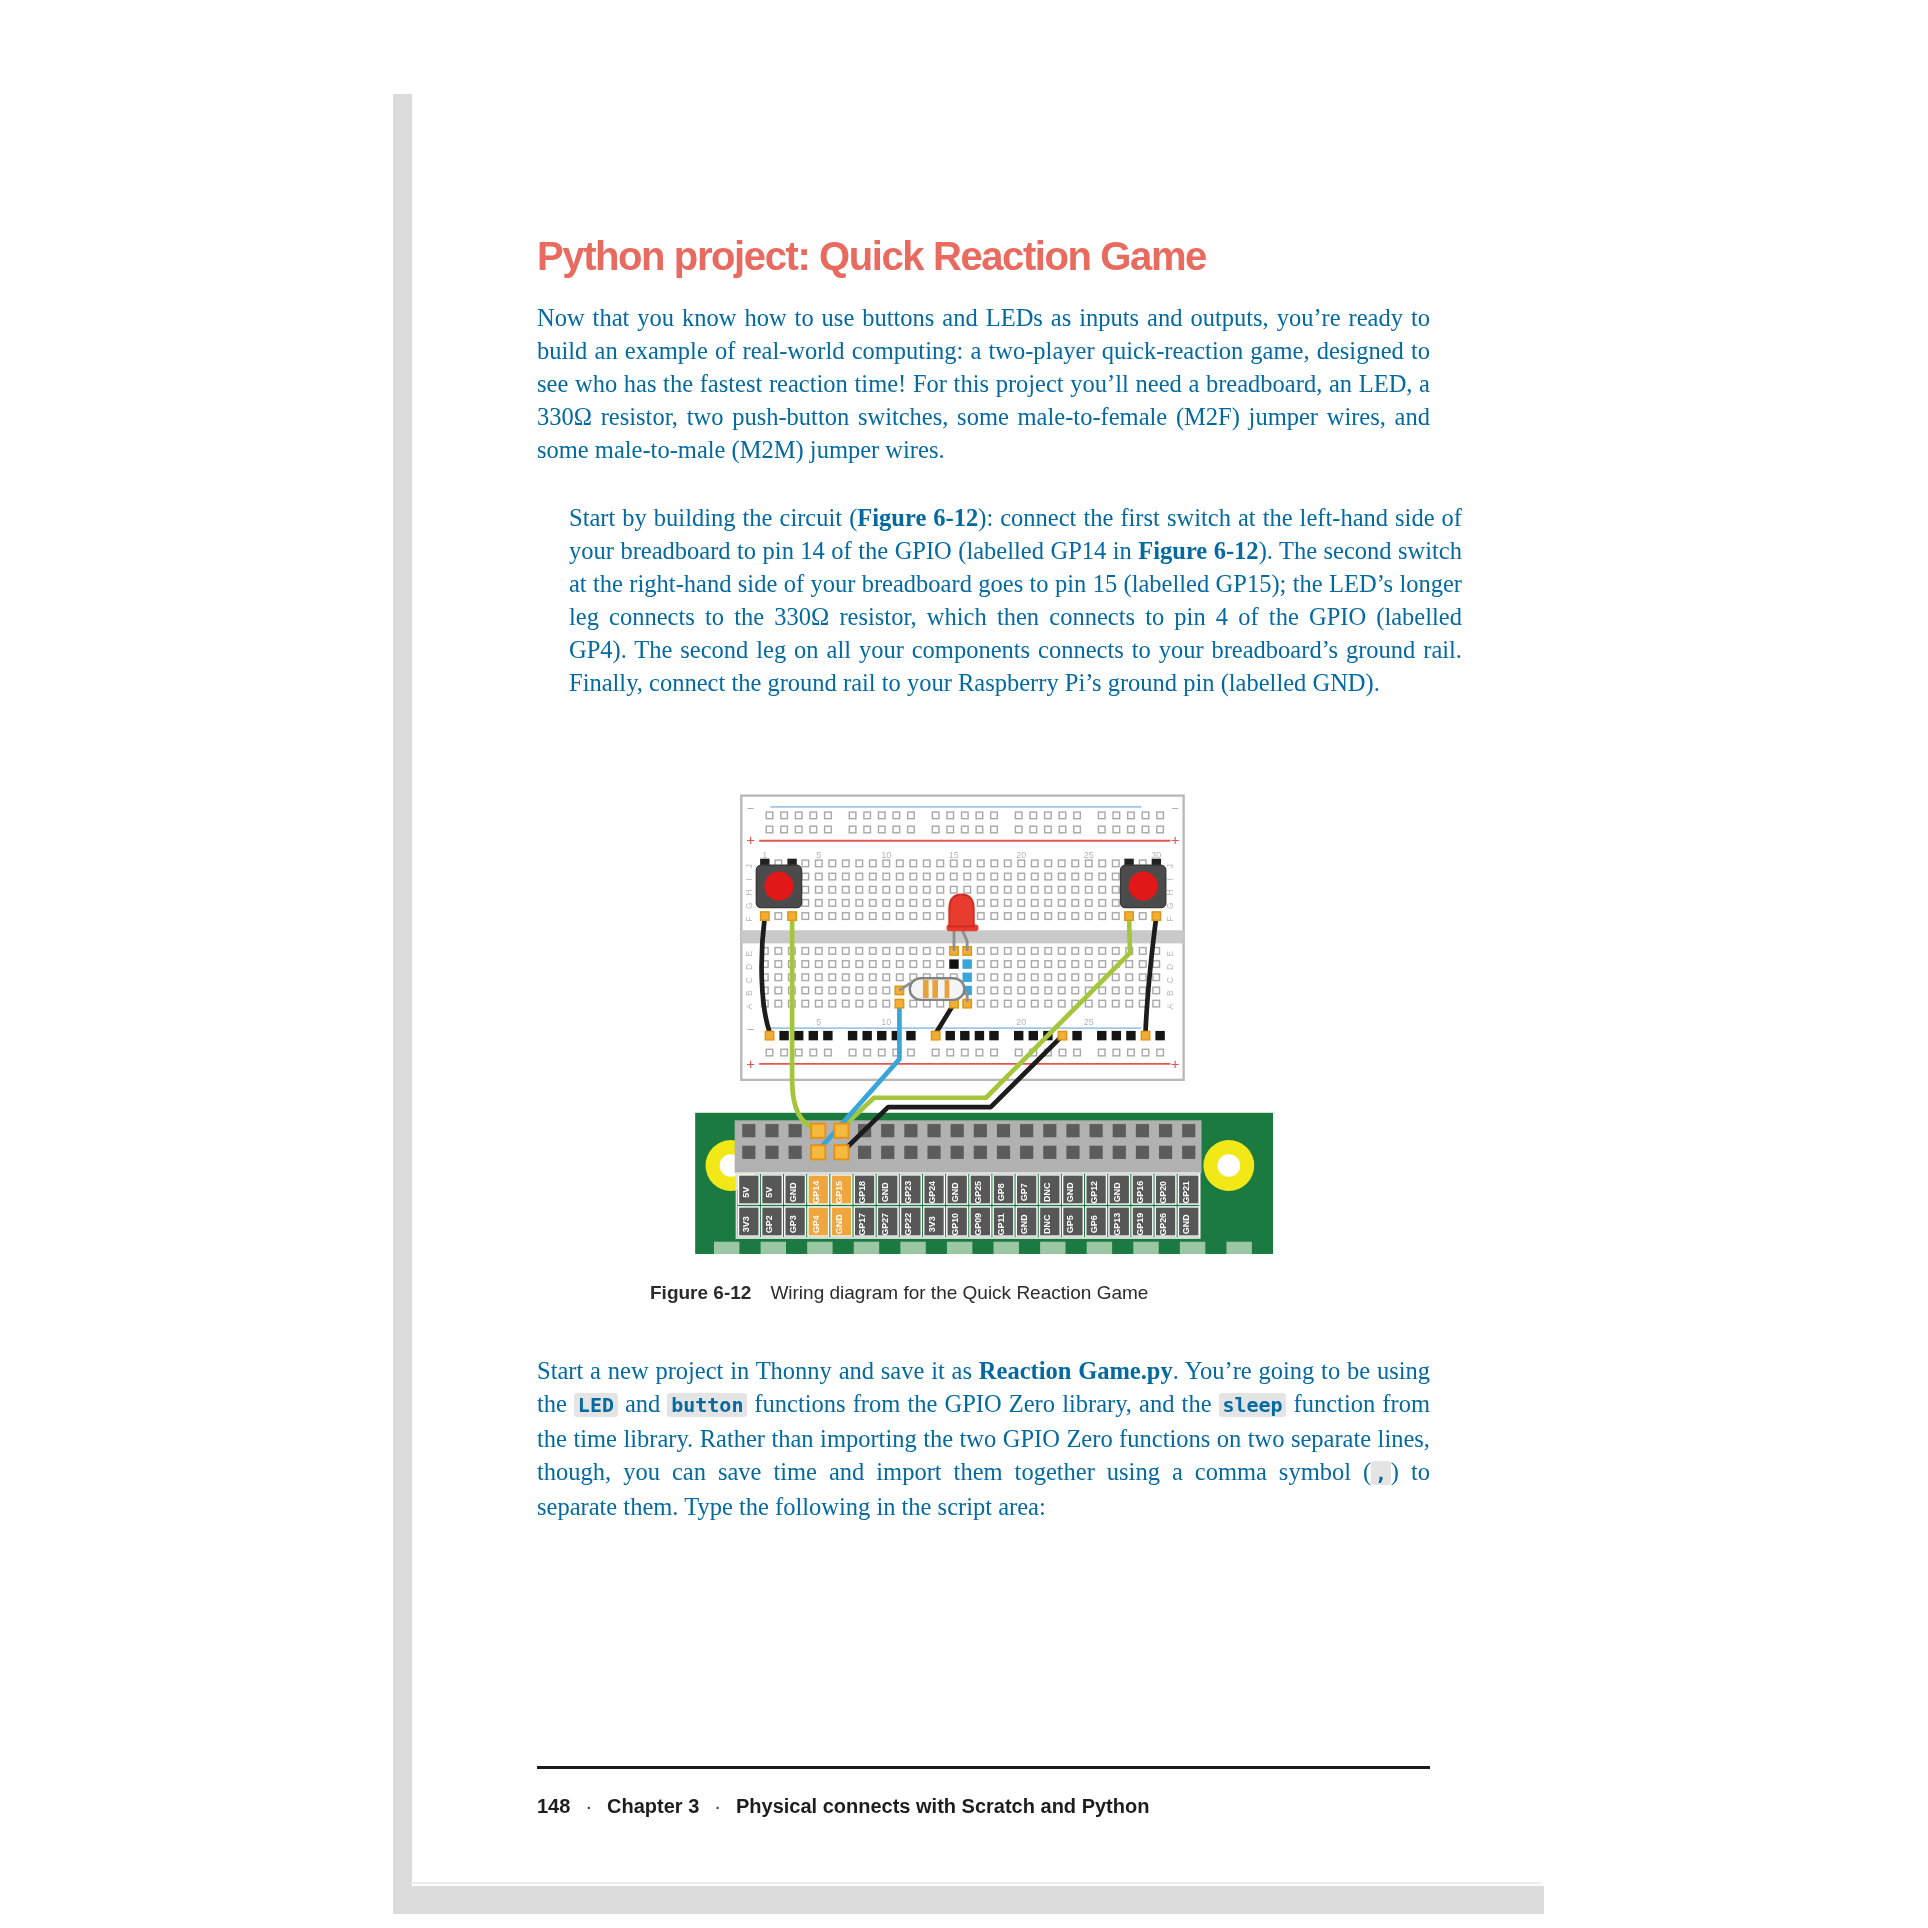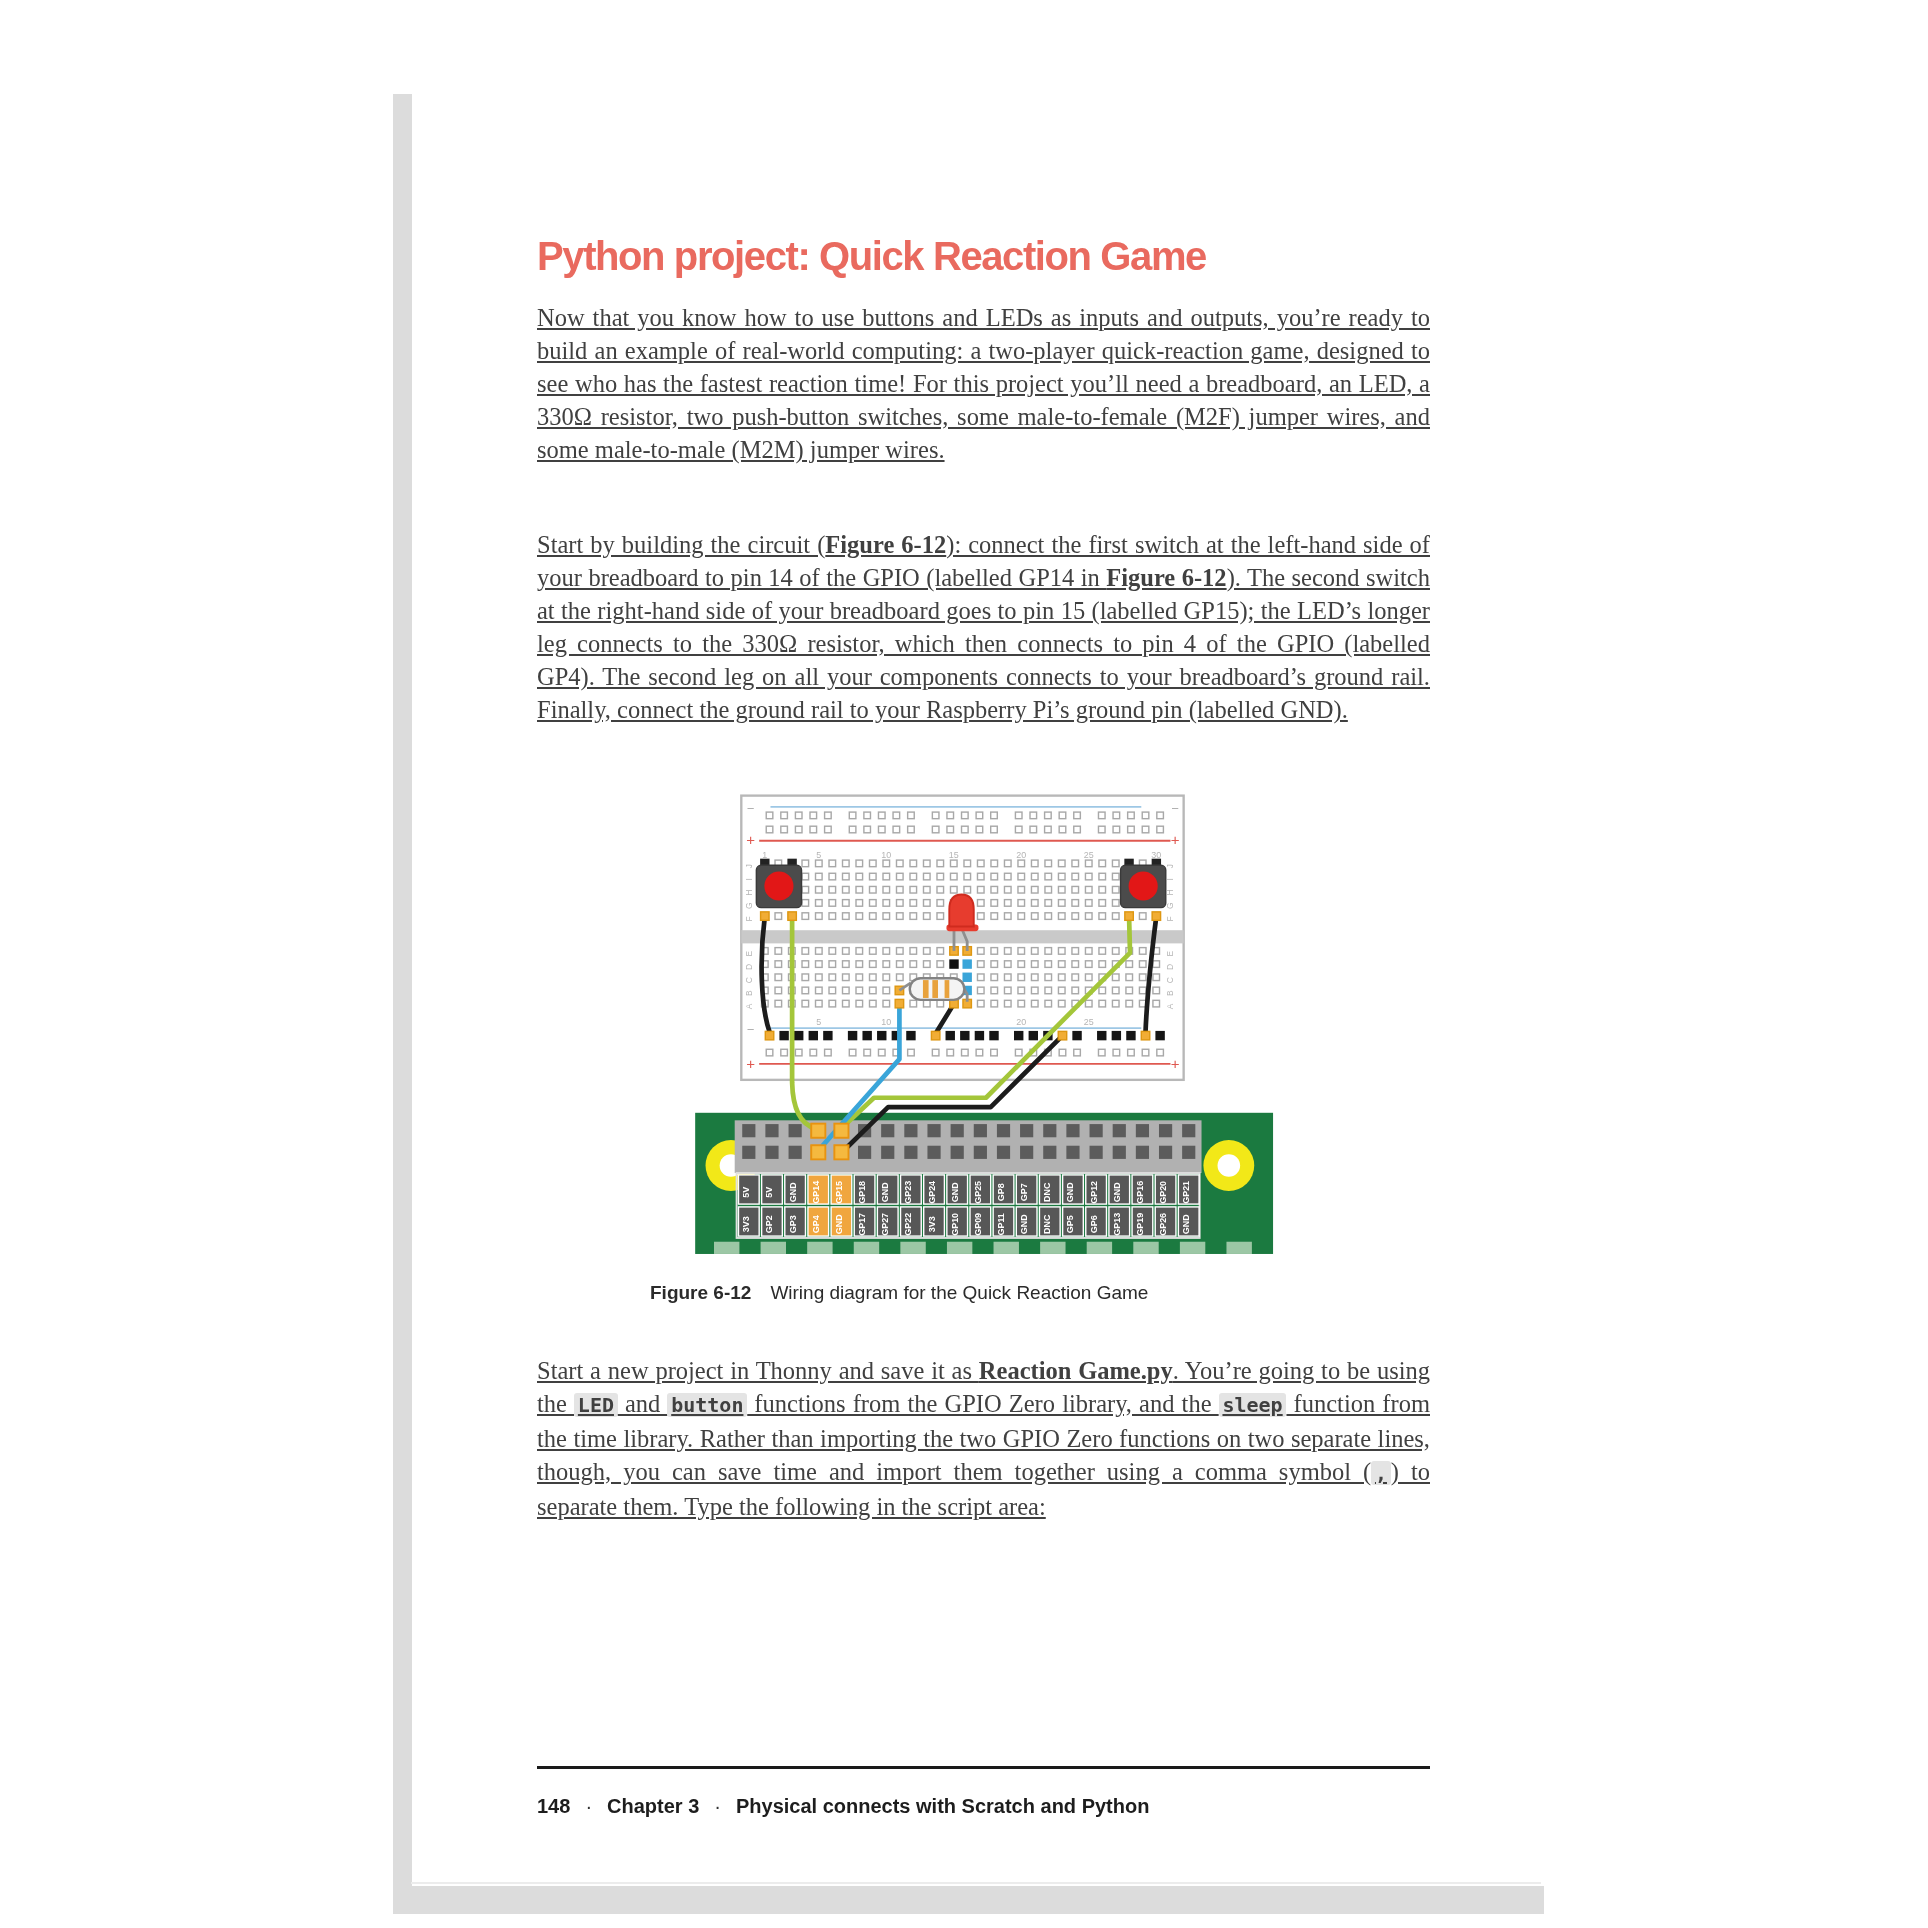--- a/index.html
+++ b/index.html
@@ -6,23 +6,23 @@
   .page{position:relative;width:1928px;height:1928px;background:#ffffff;overflow:hidden;
         font-family:"Liberation Sans",sans-serif;color:#262223;padding-left:44px;}
   .shadow-left{position:absolute;left:393px;top:94px;width:19px;height:1792px;background:#dcdcdc;}
   .shadow-bottom{position:absolute;left:393px;top:1886px;width:1151px;height:28px;background:#dcdcdc;}
   .page-edge{position:absolute;left:411px;top:1882px;width:1130px;height:1.9px;background:#ececec;}
   .title{position:absolute;left:537px;top:234px;width:904px;margin:0;
          font-family:"Liberation Sans",sans-serif;font-weight:700;font-size:40px;
          letter-spacing:-1.4px;color:#e96a5f;}
   .body{position:absolute;left:537px;width:893px;margin:0;
         font-family:"Liberation Serif",serif;font-size:24.5px;line-height:33px;
-        text-align:justify;color:#404040;text-decoration:underline;}
+        text-align:justify;color:#0369a1;}
   .para1{top:301px;}
-  .para2{top:528px;}
+  .para2{top:501px;margin-left:32px;}
   .para3{top:1354px;}
   .body b{font-weight:700;}
   .chip{font-family:"DejaVu Sans Mono",monospace;font-weight:700;font-size:20px;
         background:#e4e4e4;padding:0px 3.8px;border-radius:3px;}
   .figure{position:absolute;left:650px;top:789px;width:640px;height:513px;}
   .caption{position:absolute;left:650px;top:1282px;width:640px;text-align:left;
            font-size:19px;color:#2b2b2b;}
   .cap-label{font-weight:700;margin-right:19px;}
   .code-block{position:absolute;left:537px;top:1565px;
               font-family:"DejaVu Sans Mono",monospace;font-weight:700;font-size:21.7px;

